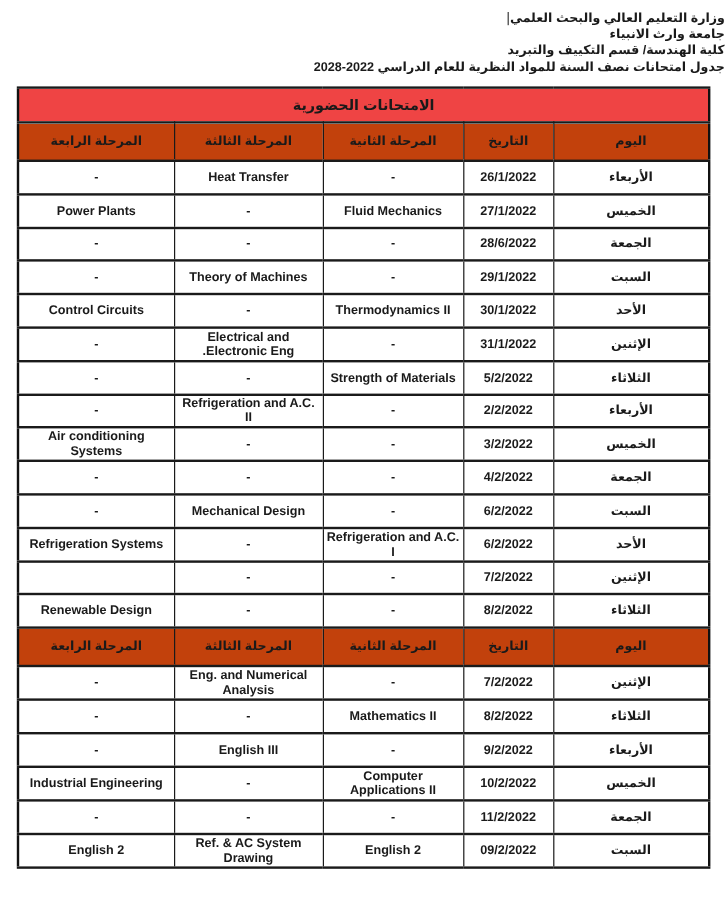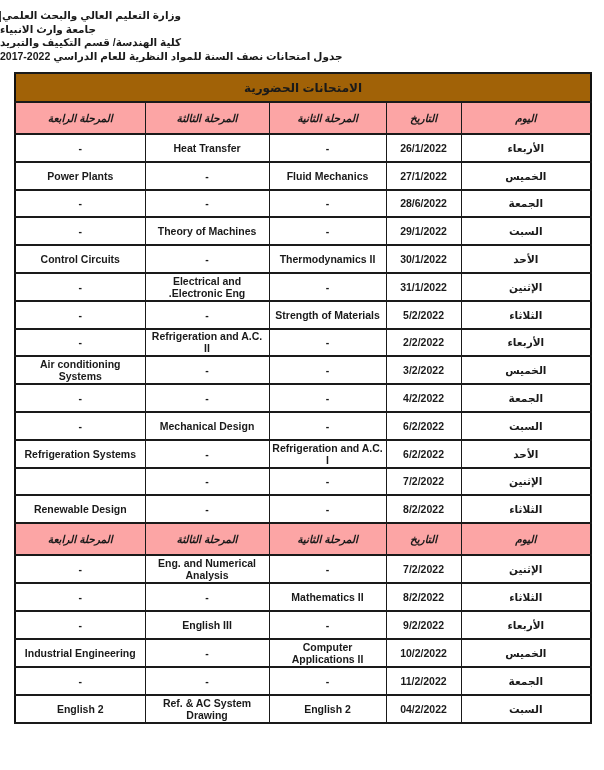--- a/index.html
+++ b/index.html
@@ -7,21 +7,21 @@
     position: relative;
     width: 604px;
     height: 770px;
     background: #ffffff;
     font-family: "Liberation Sans", "DejaVu Sans", sans-serif;
     color: #1a1a1a;
     overflow: hidden;
   }
   .doc-header {
     direction: rtl;
-    text-align: left;
+    text-align: right;
     padding-top: 9px;
     font-weight: bold;
   }
   .doc-header .hline {
     font-size: 10.5px;
     line-height: 13.5px;
     white-space: nowrap;
   }
   .cursor {
     display: inline-block;
@@ -46,44 +46,43 @@
     border-top-width: 2px;
     border-bottom-width: 2px;
     text-align: center;
     vertical-align: middle;
     font-weight: bold;
     font-size: 10.5px;
     padding: 0 2px;
     overflow: hidden;
   }
   tr.sec-title td {
-    background: #a16207;
+    background: #ef4444;
     font-size: 12px;
     height: 27px;
   }
   tr.head td {
-    background: #fca5a5;
+    background: #c2410c;
     font-size: 10.5px;
     height: 30px;
-    font-style: italic;
   }
   tr.r1 td { height: 25.8px; }
   tr.r2 td { height: 26px; }
   td.date { direction: ltr; }
 </style>
 </head>
 <body>
 
 <div class="page">
 
   <div class="doc-header">
     <div class="hline"><span>وزارة التعليم العالي والبحث العلمي</span><span class="cursor"></span></div>
     <div class="hline">جامعة وارث الانبياء</div>
     <div class="hline">كلية الهندسة/ قسم التكييف والتبريد</div>
-    <div class="hline">جدول امتحانات نصف السنة للمواد النظرية للعام الدراسي 2022-2017</div>
+    <div class="hline">جدول امتحانات نصف السنة للمواد النظرية للعام الدراسي 2022-2028</div>
   </div>
 
   <table class="sched">
     <colgroup>
       <col style="width:130px">
         <col style="width:75px">
         <col style="width:117px">
         <col style="width:124px">
         <col style="width:130px">
     </colgroup>
@@ -235,21 +234,21 @@
         </tr>
       <tr class="r2">
           <td>الجمعة</td>
           <td class="date">11/2/2022</td>
           <td>-</td>
           <td>-</td>
           <td>-</td>
         </tr>
       <tr class="r2">
           <td>السبت</td>
-          <td class="date">04/2/2022</td>
+          <td class="date">09/2/2022</td>
           <td>English 2</td>
           <td>Ref. &amp; AC System Drawing</td>
           <td>English 2</td>
         </tr>
     </tbody>
   </table>
 
 </div>
 
 </body></html>

